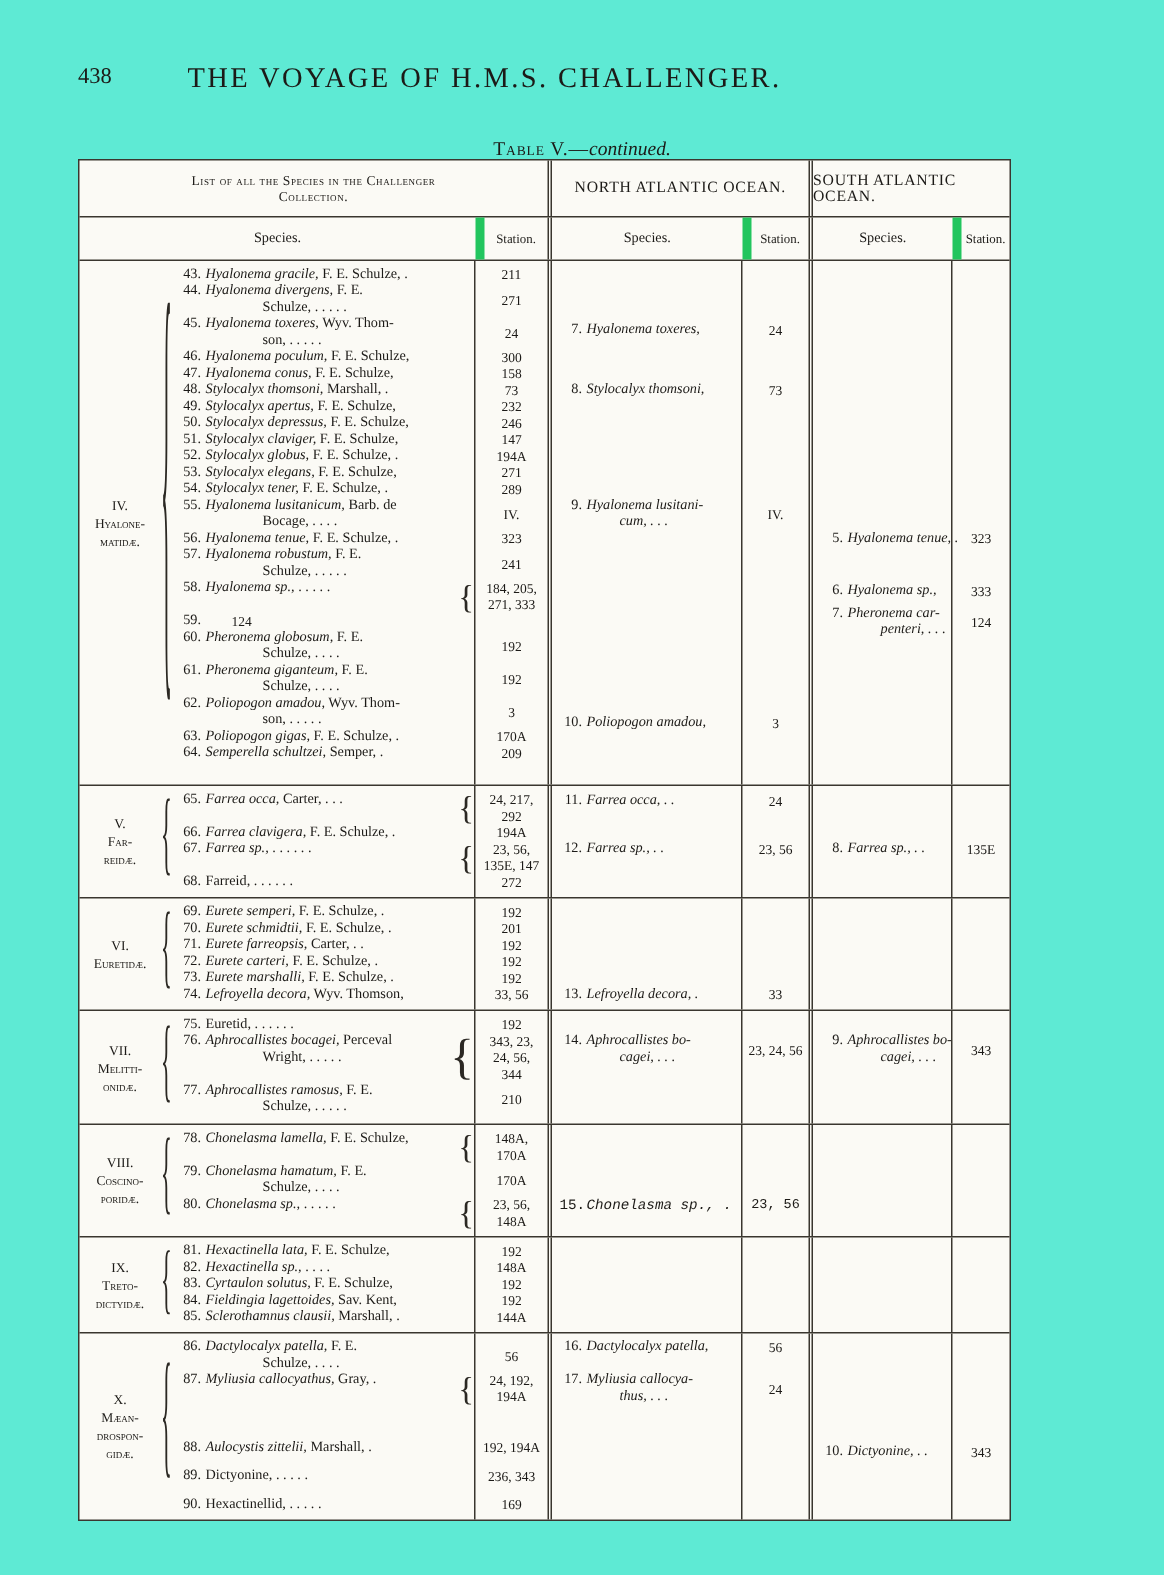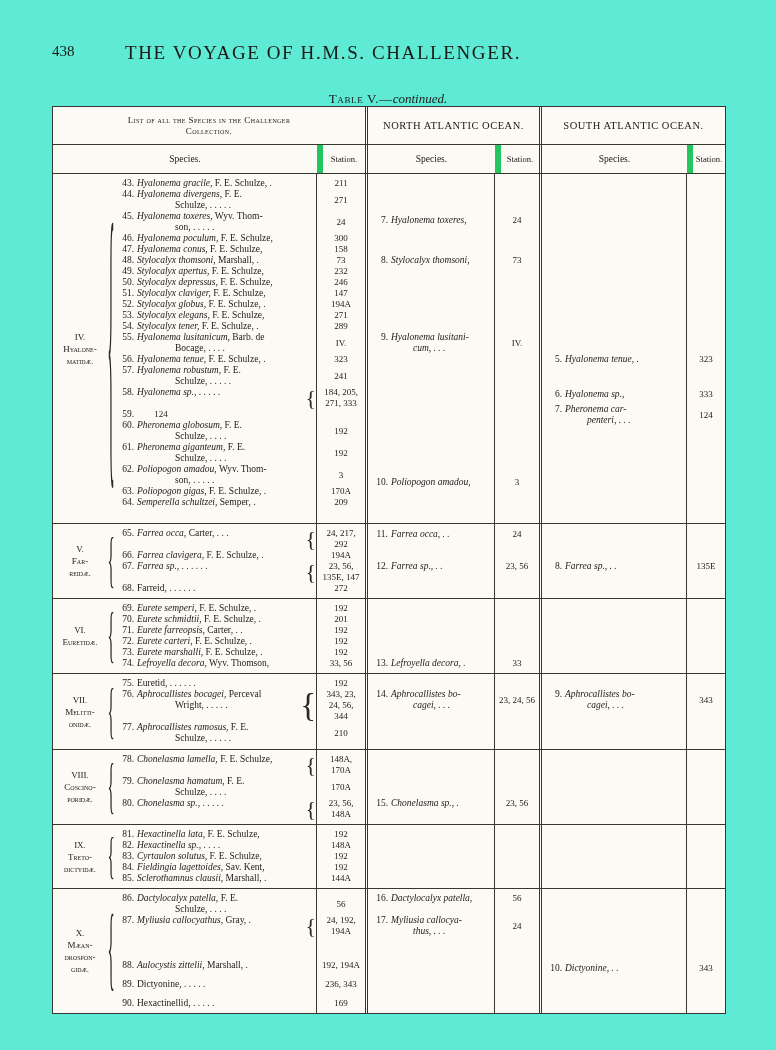--- a/index.html
+++ b/index.html
@@ -8,21 +8,21 @@
   .page{width:776px;height:1050px;background:#5eead4;position:relative;
         font-family:"Liberation Serif","DejaVu Serif",serif;color:#1c1a17}
   
   .running-head{position:absolute;top:42px;left:52px;right:52px;height:20px}
   .pageno{position:absolute;left:0;top:1px;font-size:15px}
   .head-title{position:absolute;left:0;right:130px;text-align:center;font-size:19px;letter-spacing:1.6px}
   .caption{position:absolute;top:91px;left:52px;right:52px;text-align:center;font-size:13px}
   .caption .sc{font-variant:small-caps;letter-spacing:.6px}
   .caption .it{font-style:italic}
   
-  .tablewrap{position:absolute;left:52px;top:106px;width:674px;height:908px;
+  .tablewrap{position:absolute;left:52px;top:106px;width:622px;height:908px;
              border:1.5px solid #3a362f;display:flex;flex-direction:column;background:#fbfaf5}
   .row{display:flex}
   .g1{width:312px;position:relative}
   .g2{width:174px;border-left:3px double #3a362f;position:relative}
   .g3{flex:1;border-left:3px double #3a362f;position:relative}
   
   .thead{height:44px;border-bottom:1px solid #3a362f}
   .thead .g1{display:flex;flex-direction:column;justify-content:center;align-items:center}
   .gtitle-line{font-variant:small-caps;font-size:9px;line-height:11px;letter-spacing:.4px;text-align:center}
   .ghead2{display:flex;align-items:center;justify-content:center;font-size:10.5px;letter-spacing:.5px;text-align:left}
@@ -654,21 +654,21 @@
                 </div>
                 <span class="sbrace" style="font-size: 22px;">{</span>
                 <div class="station">
                   <div class="sline">23, 56,</div>
                   <div class="sline">148A</div>
                 </div>
               </div>
             </div>
           </div>
           <div class="g2">
-            <div class="entry" style="top: 48px;">
+            <div class="entry" style="top: 48px; font-family: Liberation Mono, monospace;">
               <span class="num">15.</span>
               <div class="txt">
                 <div class="ln"><span class="it">Chonelasma sp., .</span></div>
               </div>
               <div class="station">
                 <div class="sline">23, 56</div>
               </div>
             </div>
           </div>
           <div class="g3"></div>

